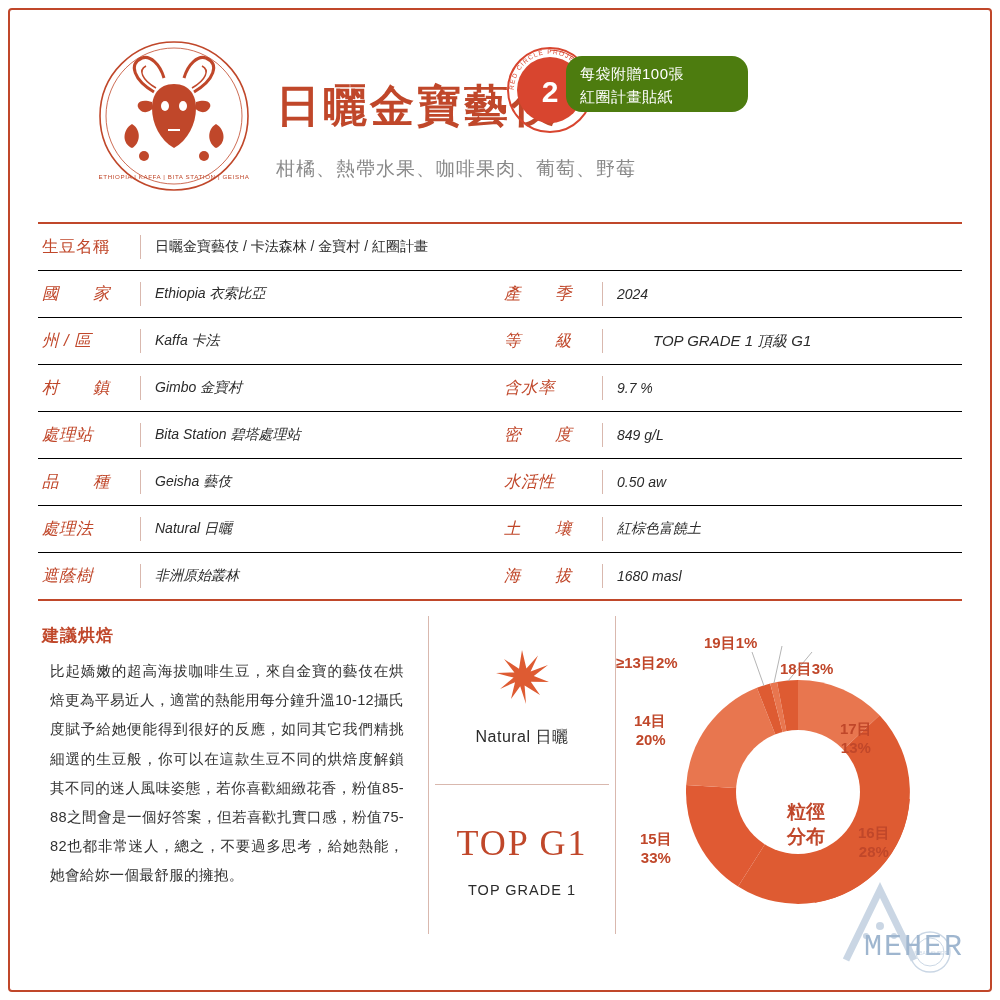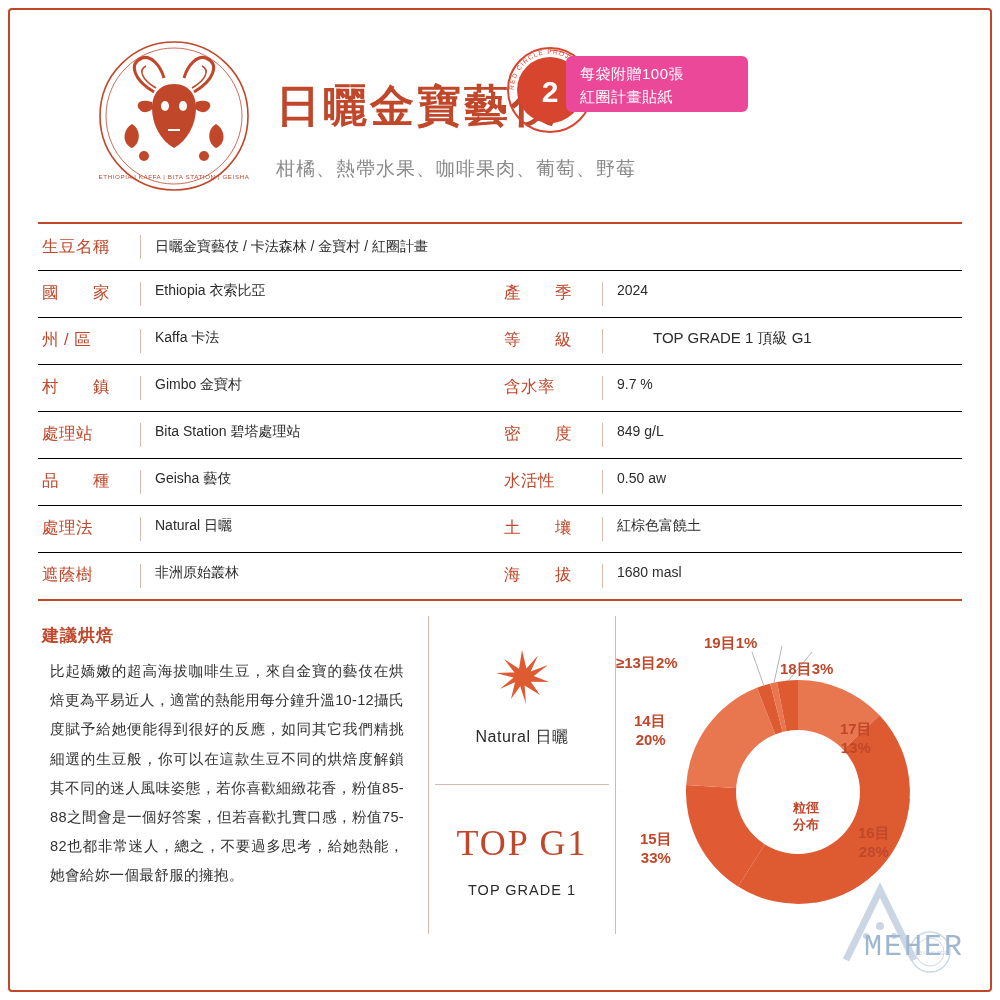--- a/index.html
+++ b/index.html
@@ -59,22 +59,22 @@
   
   .stamp {
     position: absolute;
     left: 470px; top: 20px;
     width: 88px; height: 88px;
   }
   .ribbon {
     position: absolute;
     left: 530px; top: 30px;
     width: 182px; height: 56px;
-    background: #ec4899;
-    border-radius: 6px;
+    background: #4d7c0f;
+    border-radius: 16px;
     color: #fff;
     padding: 7px 10px 0 14px;
     font-size: 15px;
     line-height: 1.5;
     letter-spacing: 0.5px;
   }
 
   
   .table {
     position: absolute;
@@ -102,21 +102,21 @@
     width: 1px; height: 24px;
     background: #d9b8ae;
     margin: 0 14px 0 6px;
   }
   .cell-value {
     font-size: 14px;
     color: #2b2b2b;
     white-space: nowrap;
   }
   .cell-value.small { font-size: 15px; margin-left: 36px; }
-  .half { display: flex; width: 50%; }
+  .half { display: flex; align-items: center; width: 50%; font-style: italic; }
   .half.right { width: 50%; }
   .full { display: flex; align-items: center; width: 100%; }
   .tbl-bottom { border-bottom: 2px solid #c0472a; }
 
   
   .lower {
     position: absolute;
     left: 38px; top: 612px;
     width: 924px; height: 330px;
     display: flex;
@@ -197,21 +197,21 @@
     position: absolute;
     font-size: 15px;
     font-weight: bold;
     color: #c0472a;
     line-height: 1.25;
     text-align: center;
     white-space: nowrap;
   }
   .donut-center {
     position: absolute;
-    font-size: 13px;
+    font-size: 19px;
     font-weight: bold;
     color: #c0472a;
     text-align: center;
     line-height: 1.3;
   }
 
   
   .watermark {
     position: absolute;
     right: 26px; bottom: 26px;

